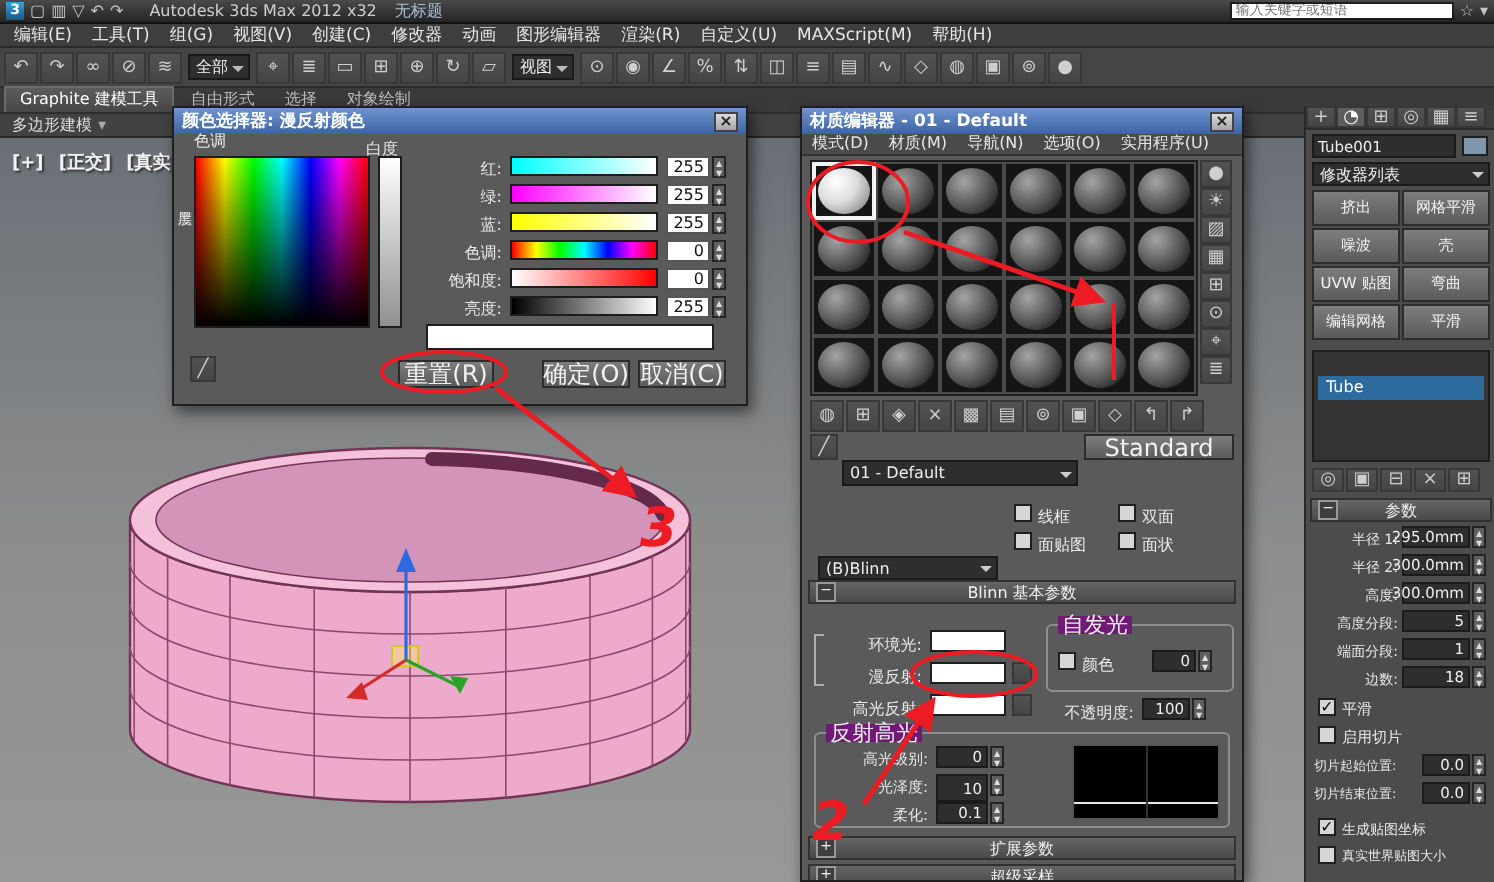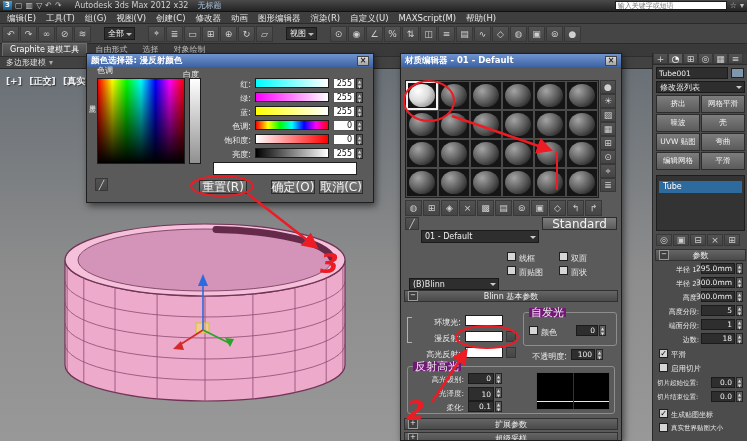--- a/index.html
+++ b/index.html
@@ -9,21 +9,21 @@
   .titlebar{display:flex;align-items:center;gap:3px;background:linear-gradient(#4a4a4a,#242424);height:12px;padding:0 3px;border-bottom:1px solid #111}
   .logo{width:9px;height:9px;background:linear-gradient(#3aa0d8,#135a8a);color:#fff;font-size:7px;line-height:9px;text-align:center;font-weight:bold;flex:none}
   .qic{color:#c2c2c2;font-size:8px;line-height:10px}
   .apptitle{color:#cfcfcf;font-size:8px;margin-left:10px;white-space:nowrap}
   .doctitle{color:#a9c0d8;font-size:8px;margin-left:6px}
   .search{margin-left:auto;width:112px;height:9px;font-size:7px;border:1px solid #1d1d1d;background:#fff;color:#444;padding:0 2px}
   .menubar{display:flex;align-items:center;height:12px;background:#3e3e3e;border-bottom:1px solid #2a2a2a;padding-left:2px}
   .menu{font-size:8.5px;color:#e6e6e6;padding:0 5px;line-height:12px;white-space:nowrap}
   .toolbar{display:flex;align-items:center;height:20px;background:#454545;border-bottom:1px solid #2b2b2b;padding-left:2px;gap:1px}
   .ic{display:inline-flex;align-items:center;justify-content:center;width:17px;height:16px;border:1px solid #383838;background:linear-gradient(#525252,#454545);color:#cfcfcf;font-size:9px;flex:none}
-  .tbdd{height:13px;background:#2e2e2e;border:1px solid #1a1a1a;color:#eee;font-size:8px;display:flex;align-items:center;padding:0 10px 0 3px;position:relative;margin:0 12px;white-space:nowrap}
+  .tbdd{height:13px;background:#2e2e2e;border:1px solid #1a1a1a;color:#eee;font-size:8px;display:flex;align-items:center;padding:0 10px 0 3px;position:relative;margin:0 2px;white-space:nowrap}
   .tbdd::after{content:"";position:absolute;right:2px;top:5px;border:3px solid transparent;border-top-color:#bbb}
   .ribbon1{display:flex;align-items:flex-end;height:13px;background:#3a3a3a;padding-left:2px;gap:1px;border-bottom:1px solid #2e2e2e}
   .rtab{font-size:8px;color:#bdbdbd;padding:0 7px;line-height:12px;white-space:nowrap}
   .rtab.active{background:linear-gradient(#5c5c5c,#474747);border:1px solid #6c6c6c;border-bottom:none;color:#fff}
   .ribbon2{display:flex;align-items:center;height:12px;background:#424242;border-bottom:1px solid #272727;padding-left:6px;color:#ddd;gap:3px}
   .viewport{position:absolute;left:0;top:69px;width:652px;height:372px;background:linear-gradient(#697076,#8d8d8d 55%,#989898)}
   .vplabel{font-weight:bold;color:#f2f2f2;font-size:9px;text-shadow:1px 1px 1px rgba(40,40,40,.8);margin-right:5px}
   .dlg{background:#5a5a5a;border:1px solid #1f1f1f;box-shadow:2px 3px 7px rgba(0,0,0,.55)}
   .dlg-title{background:linear-gradient(#7094cf,#3c63a4);color:#fff;font-weight:bold;font-size:8.5px;display:flex;align-items:center;padding:0 4px;height:13px}
   .xbtn{margin-left:auto;width:12px;height:10px;background:linear-gradient(#dcdcdc,#a5a5a5);border:1px solid #444;color:#222;font-size:8px;line-height:8px;text-align:center;flex:none}
@@ -217,20 +217,27 @@
   <div class="abs btn" style="left:112px;top:126px;width:48px;height:14px">重置(R)</div>
   <div class="abs btn" style="left:184px;top:126px;width:44px;height:14px">确定(O)</div>
   <div class="abs btn" style="left:232px;top:126px;width:44px;height:14px">取消(C)</div>
 </div>
 
 <div class="abs dlg" style="left:400px;top:53px;width:222px;height:388px;z-index:10;overflow:hidden">
   <div class="dlg-title">
     <span>材质编辑器 - 01 - Default</span>
     <span class="xbtn">×</span>
   </div>
+  <div style="position:absolute;left:0;top:13px;width:100%;height:11px;background:#4a4a4a;border-bottom:1px solid #333;display:flex;align-items:center">
+    <span class="menu" style="font-size:8px">模式(D)</span>
+    <span class="menu" style="font-size:8px">材质(M)</span>
+    <span class="menu" style="font-size:8px">导航(N)</span>
+    <span class="menu" style="font-size:8px">选项(O)</span>
+    <span class="menu" style="font-size:8px">实用程序(U)</span>
+  </div>
 
   <div class="slotgrid" style="left:4px;top:26px">
     <div class="slot sel"></div>
     <div class="slot"></div>
     <div class="slot"></div>
     <div class="slot"></div>
     <div class="slot"></div>
     <div class="slot"></div>
     <div class="slot"></div>
     <div class="slot"></div>
@@ -352,21 +359,21 @@
     <div class="btn modbtn">网格平滑</div>
     <div class="btn modbtn">噪波</div>
     <div class="btn modbtn">壳</div>
     <div class="btn modbtn">UVW 贴图</div>
     <div class="btn modbtn">弯曲</div>
     <div class="btn modbtn">编辑网格</div>
     <div class="btn modbtn">平滑</div>
   </div>
 
   <div class="abs" style="left:3px;top:122px;width:89px;height:56px;background:#333;border:1px solid #1d1d1d">
-    <div style="margin:5px 2px 0 2px;height:12px;line-height:12px;background:#2d6a9e;color:#fff;font-size:8px;padding-left:4px">Tube</div>
+    <div style="margin:12px 2px 0 2px;height:12px;line-height:12px;background:#2d6a9e;color:#fff;font-size:8px;padding-left:4px">Tube</div>
   </div>
 
   <div class="abs" style="left:3px;top:181px;display:flex;gap:1px">
     <span class="ic" style="width:16px;height:12px">◎</span>
     <span class="ic" style="width:16px;height:12px">▣</span>
     <span class="ic" style="width:16px;height:12px">⊟</span>
     <span class="ic" style="width:16px;height:12px">×</span>
     <span class="ic" style="width:16px;height:12px">⊞</span>
   </div>
 

